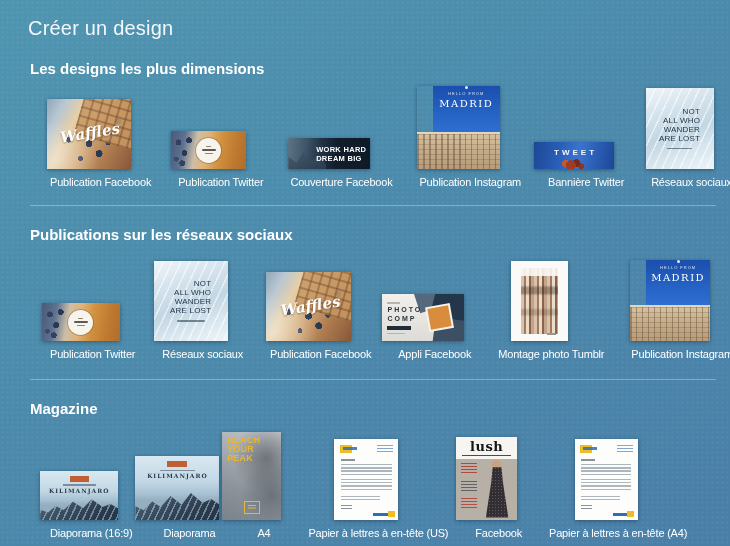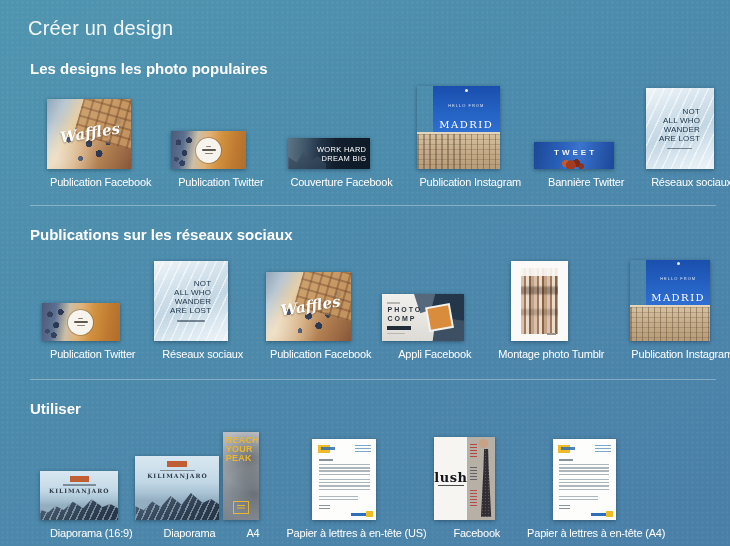--- a/index.html
+++ b/index.html
@@ -70,27 +70,27 @@
   .tp-badge i{height:1.5px;background:#8a8376;border-radius:1px;}
   .tp-badge .b1{width:5px;}
   .tp-badge .b2{width:14px;background:#5f584c;}
   .tp-badge .b3{width:8px;}
 
   
   .t-fb_cover{background:linear-gradient(95deg,#5d7486 0%,#3e5468 22%,#233549 38%,#121e2c 58%,#0f1a27 100%);}
   .t-fb_cover::before{content:"";position:absolute;left:0;bottom:0;width:46%;height:70%;opacity:.85;
     background:linear-gradient(160deg,#46596b,#2c3f52);
     clip-path:polygon(0 100%,0 45%,22% 70%,40% 20%,60% 65%,78% 40%,100% 78%,100% 100%);}
-  .fc-text{position:absolute;right:5%;top:22%;text-align:right;color:#fff;font-weight:400;
+  .fc-text{position:absolute;right:5%;top:22%;text-align:left;color:#fff;font-weight:700;
     font-size:7.5px;line-height:1.2;letter-spacing:.3px;white-space:nowrap;}
 
   
   .t-madrid{display:flex;flex-direction:column;}
   .md-sky{flex:0 0 56%;background:linear-gradient(180deg,#1a4fae 0%,#2563c4 60%,#2f6fd2 100%);
-    display:flex;flex-direction:column;align-items:center;justify-content:center;gap:11px;color:#fff;margin-left:16px;}
+    display:flex;flex-direction:column;align-items:center;gap:2px;color:#fff;margin-left:16px;}
   .md-star{width:3px;height:3px;border-radius:50%;background:rgba(255,255,255,0.9);}
   .md-kicker{font-size:4px;letter-spacing:1px;opacity:.85;}
   .md-title{font-family:"DejaVu Serif",serif;font-size:10px;letter-spacing:1.5px;}
   .md-facade{flex:1;border-top:2px solid #e4d6bd;background:
     repeating-linear-gradient(90deg, rgba(96,76,56,0.45) 0 1.5px, transparent 1.5px 6px),
     repeating-linear-gradient(180deg, rgba(96,76,56,0.25) 0 1px, transparent 1px 5px),
     linear-gradient(180deg,#d6c1a0 0%,#c5ab87 50%,#b89c79 100%);}
 
   
   .t-twitter_banner{background:
@@ -192,21 +192,21 @@
     background:repeating-linear-gradient(180deg,#aeb6bd 0 1.3px, transparent 1.3px 3.2px);}
   .lh-p.p1{top:31%;height:14%;}
   .lh-p.p2{top:49%;height:17%;}
   .lh-p.p3{top:70%;height:8%;width:62%;}
   .lh-sig{position:absolute;left:10%;top:82%;width:18%;height:5px;
     background:repeating-linear-gradient(180deg,#8a929a 0 1.2px, transparent 1.2px 3px);}
   .lh-foot{position:absolute;right:15%;bottom:5.5%;width:24%;height:3px;background:#2f6db5;}
   .lh-foot2{position:absolute;right:5%;bottom:4%;width:7px;height:6px;background:#f0bc25;}
 
   
-  .t-magazine{background:#b6b0a6;display:flex;flex-direction:row;}
+  .t-magazine{background:#b6b0a6;display:flex;flex-direction:column;}
   .mg-head{background:#f6f5f2;flex:0 0 26%;display:flex;flex-direction:column;align-items:center;justify-content:center;}
   .mg-title{font-family:"DejaVu Serif",serif;font-weight:bold;font-size:13px;color:#15161a;line-height:1;letter-spacing:.5px;}
   .mg-rule{margin-top:1.5px;width:80%;height:1px;background:#4a4a4a;}
   .mg-body{position:relative;flex:1;}
   .mg-col{position:absolute;left:8%;top:8%;width:26%;height:16%;
     background:repeating-linear-gradient(180deg, rgba(180,60,50,0.9) 0 1.2px, transparent 1.2px 3px);}
   .mg-col.c2{top:36%;height:18%;
     background:repeating-linear-gradient(180deg, rgba(90,90,95,0.9) 0 1.2px, transparent 1.2px 3px);}
   .mg-col.c3{top:64%;height:20%;
     background:repeating-linear-gradient(180deg, rgba(180,60,50,0.85) 0 1.2px, transparent 1.2px 3px);}
@@ -217,21 +217,21 @@
 </style>
 </head>
 <body>
 
 <div class="header">
   <div class="page-title">Créer un design</div>
 </div>
 
 <div id="sections">
     <div class="section s1">
-      <h2 class="section-title">Les designs les photo populaires</h2>
+      <h2 class="section-title">Les designs les plus dimensions</h2>
       <div class="cards">
         <div class="card">
           <div class="thumb t-waffles" style="width: 84px; height: 70px;">
             <span class="w-script">Waffles</span>
           </div>
           <div class="card-label">Publication Facebook</div>
         </div>
         <div class="card">
           <div class="thumb t-twitter_post" style="width: 75px; height: 38px;">
             <span class="tp-badge">
@@ -340,42 +340,42 @@
               <span class="md-title">MADRID</span>
             </span>
             <span class="md-facade"></span>
           </div>
           <div class="card-label">Publication Instagram</div>
         </div>
       </div>
     </div>
     <hr class="divider d2">
     <div class="section s3">
-      <h2 class="section-title">Utiliser</h2>
+      <h2 class="section-title">Magazine</h2>
       <div class="cards">
         <div class="card">
           <div class="thumb t-kilimanjaro" style="width: 78px; height: 49px;">
             <i class="k-badge"></i>
             <i class="k-sub"></i>
             <span class="k-title">KILIMANJARO</span>
             <i class="k-mountain"></i>
           </div>
           <div class="card-label">Diaporama (16:9)</div>
         </div>
         <div class="card">
           <div class="thumb t-kilimanjaro" style="width: 84px; height: 64px;">
             <i class="k-badge"></i>
             <i class="k-sub"></i>
             <span class="k-title">KILIMANJARO</span>
             <i class="k-mountain"></i>
           </div>
           <div class="card-label">Diaporama</div>
         </div>
         <div class="card">
-          <div class="thumb t-a4_peak" style="width: 36px; height: 88px;">
+          <div class="thumb t-a4_peak" style="width: 59px; height: 88px;">
             <span class="a4-text">REACH<br>YOUR<br>PEAK</span>
             <i class="a4-box"></i>
           </div>
           <div class="card-label">A4</div>
         </div>
         <div class="card">
           <div class="thumb t-letterhead" style="width: 64px; height: 81px;">
             <i class="lh-logo"></i>
             <i class="lh-right"></i>
             <i class="lh-sal"></i>

